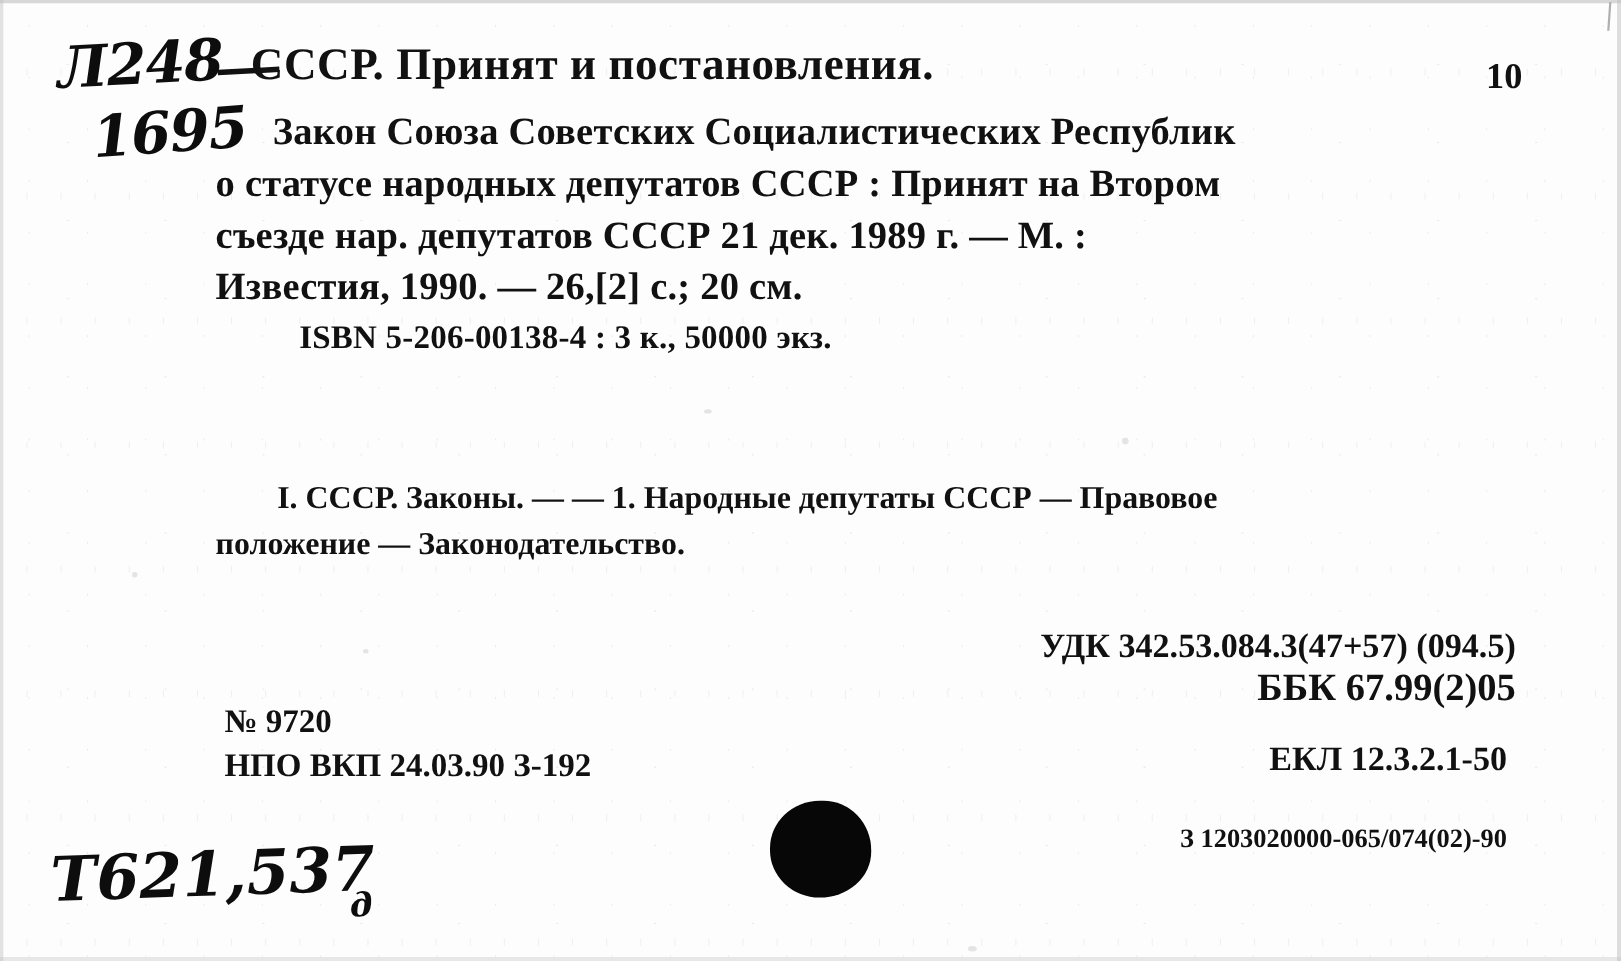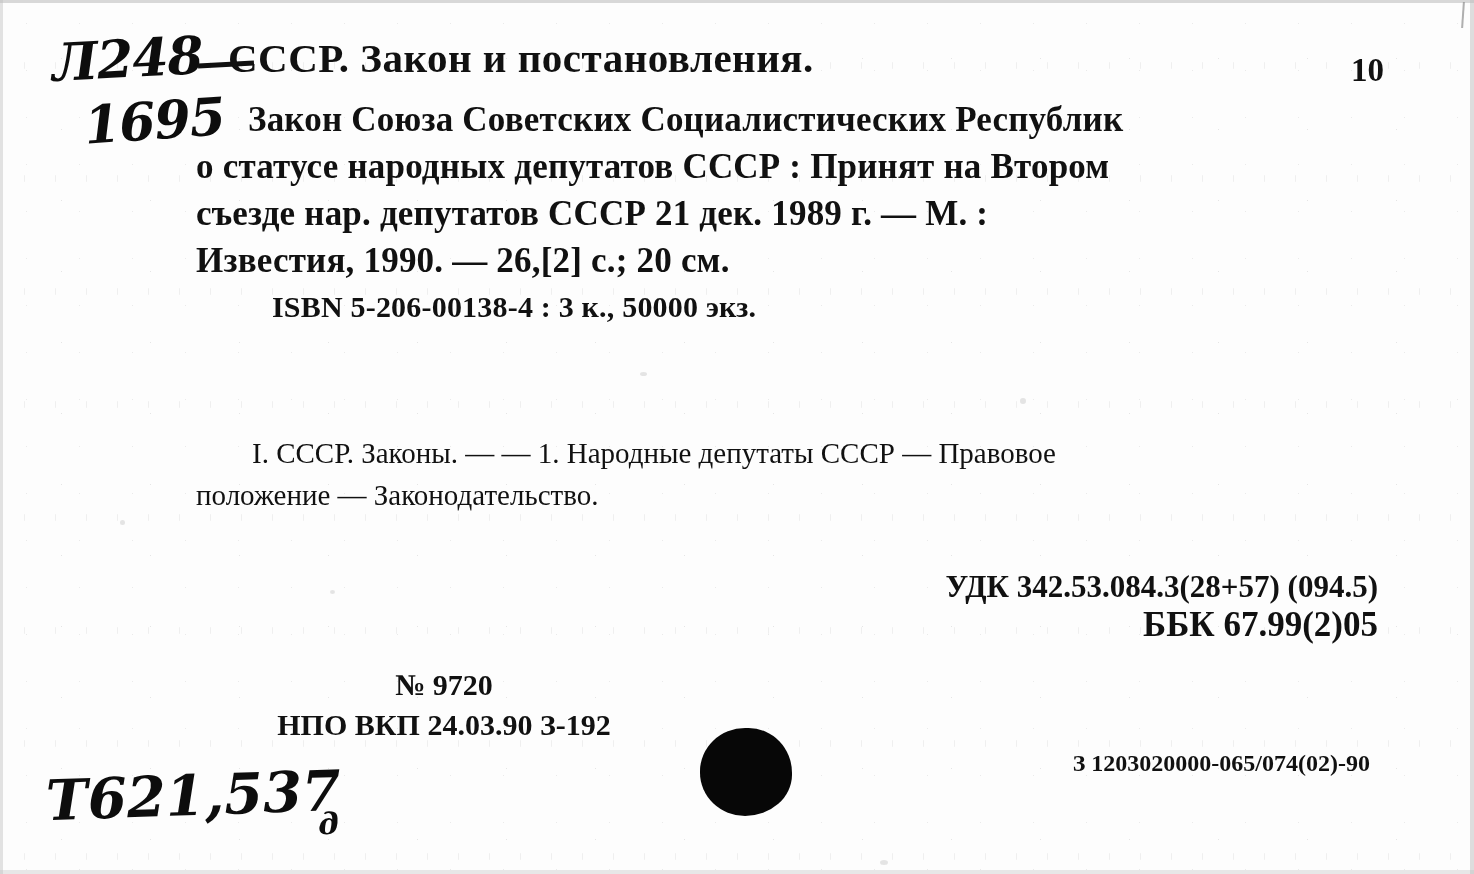--- a/index.html
+++ b/index.html
@@ -163,21 +163,21 @@
 
   .tracings {
     position: absolute;
     left: 196px;
     top: 432px;
     width: 1180px;
   }
   .tracings .line {
     font-size: 29px;
     line-height: 42px;
-    font-weight: 400;
+    font-weight: 700;
     white-space: nowrap;
   }
   .tracings .line.t1 { text-indent: 56px; }
 
   .class-block {
     position: absolute;
     right: 96px;
     top: 568px;
     text-align: right;
   }
@@ -206,22 +206,21 @@
     right: 104px;
     top: 750px;
     font-size: 24px;
     font-weight: 700;
     white-space: nowrap;
   }
 
   .print-block {
     position: absolute;
     left: 204px;
-    top: 665px;
-    text-align: center;
+    top: 636px;
     width: 480px;
   }
   .print-block .line {
     font-size: 30px;
     font-weight: 700;
     line-height: 40px;
     white-space: nowrap;
   }
 
   .ink-blot {
@@ -258,41 +257,42 @@
   <div class="smudge" style="left:120px;top:520px;width:5px;height:5px;"></div>
   <div class="smudge" style="left:640px;top:372px;width:7px;height:4px;"></div>
   <div class="smudge" style="left:1020px;top:398px;width:6px;height:6px;"></div>
   <div class="smudge" style="left:330px;top:590px;width:5px;height:4px;"></div>
   <div class="smudge" style="left:880px;top:860px;width:8px;height:5px;"></div>
 
   <div class="hand" id="hw-shelf-top">Л248</div>
   <div id="hw-dash"></div>
   <div class="hand" id="hw-shelf-num">1695</div>
 
-  <div class="heading">СССР. Закон и постановления.</div>
+  <div class="heading">СССР. Принят и постановления.</div>
   <div class="card-number">10</div>
 
   <div class="body-block">
     <div class="line l1">Закон Союза Советских Социалистических Республик</div>
     <div class="line">о статусе народных депутатов СССР : Принят на Втором</div>
     <div class="line">съезде нар. депутатов СССР 21 дек. 1989 г. — М. :</div>
     <div class="line">Известия, 1990. — 26,[2] с.; 20 см.</div>
   </div>
 
   <div class="isbn">ISBN 5-206-00138-4 : 3 к., 50000 экз.</div>
 
   <div class="tracings">
     <div class="line t1">I. СССР. Законы. — — 1. Народные депутаты СССР — Правовое</div>
     <div class="line">положение — Законодательство.</div>
   </div>
 
   <div class="class-block">
-    <div class="udk">УДК 342.53.084.3(28+57) (094.5)</div>
+    <div class="udk">УДК 342.53.084.3(47+57) (094.5)</div>
     <div class="bbk">ББК 67.99(2)05</div>
   </div>
+  <div class="ekl">ЕКЛ 12.3.2.1-50</div>
   <div class="zcode">З 1203020000-065/074(02)-90</div>
 
   <div class="print-block">
     <div class="line">№ 9720</div>
     <div class="line">НПО ВКП 24.03.90 З-192</div>
   </div>
 
   <div class="ink-blot"></div>
 
   <div class="hand" id="hw-bottom-code">Т621,537</div>

